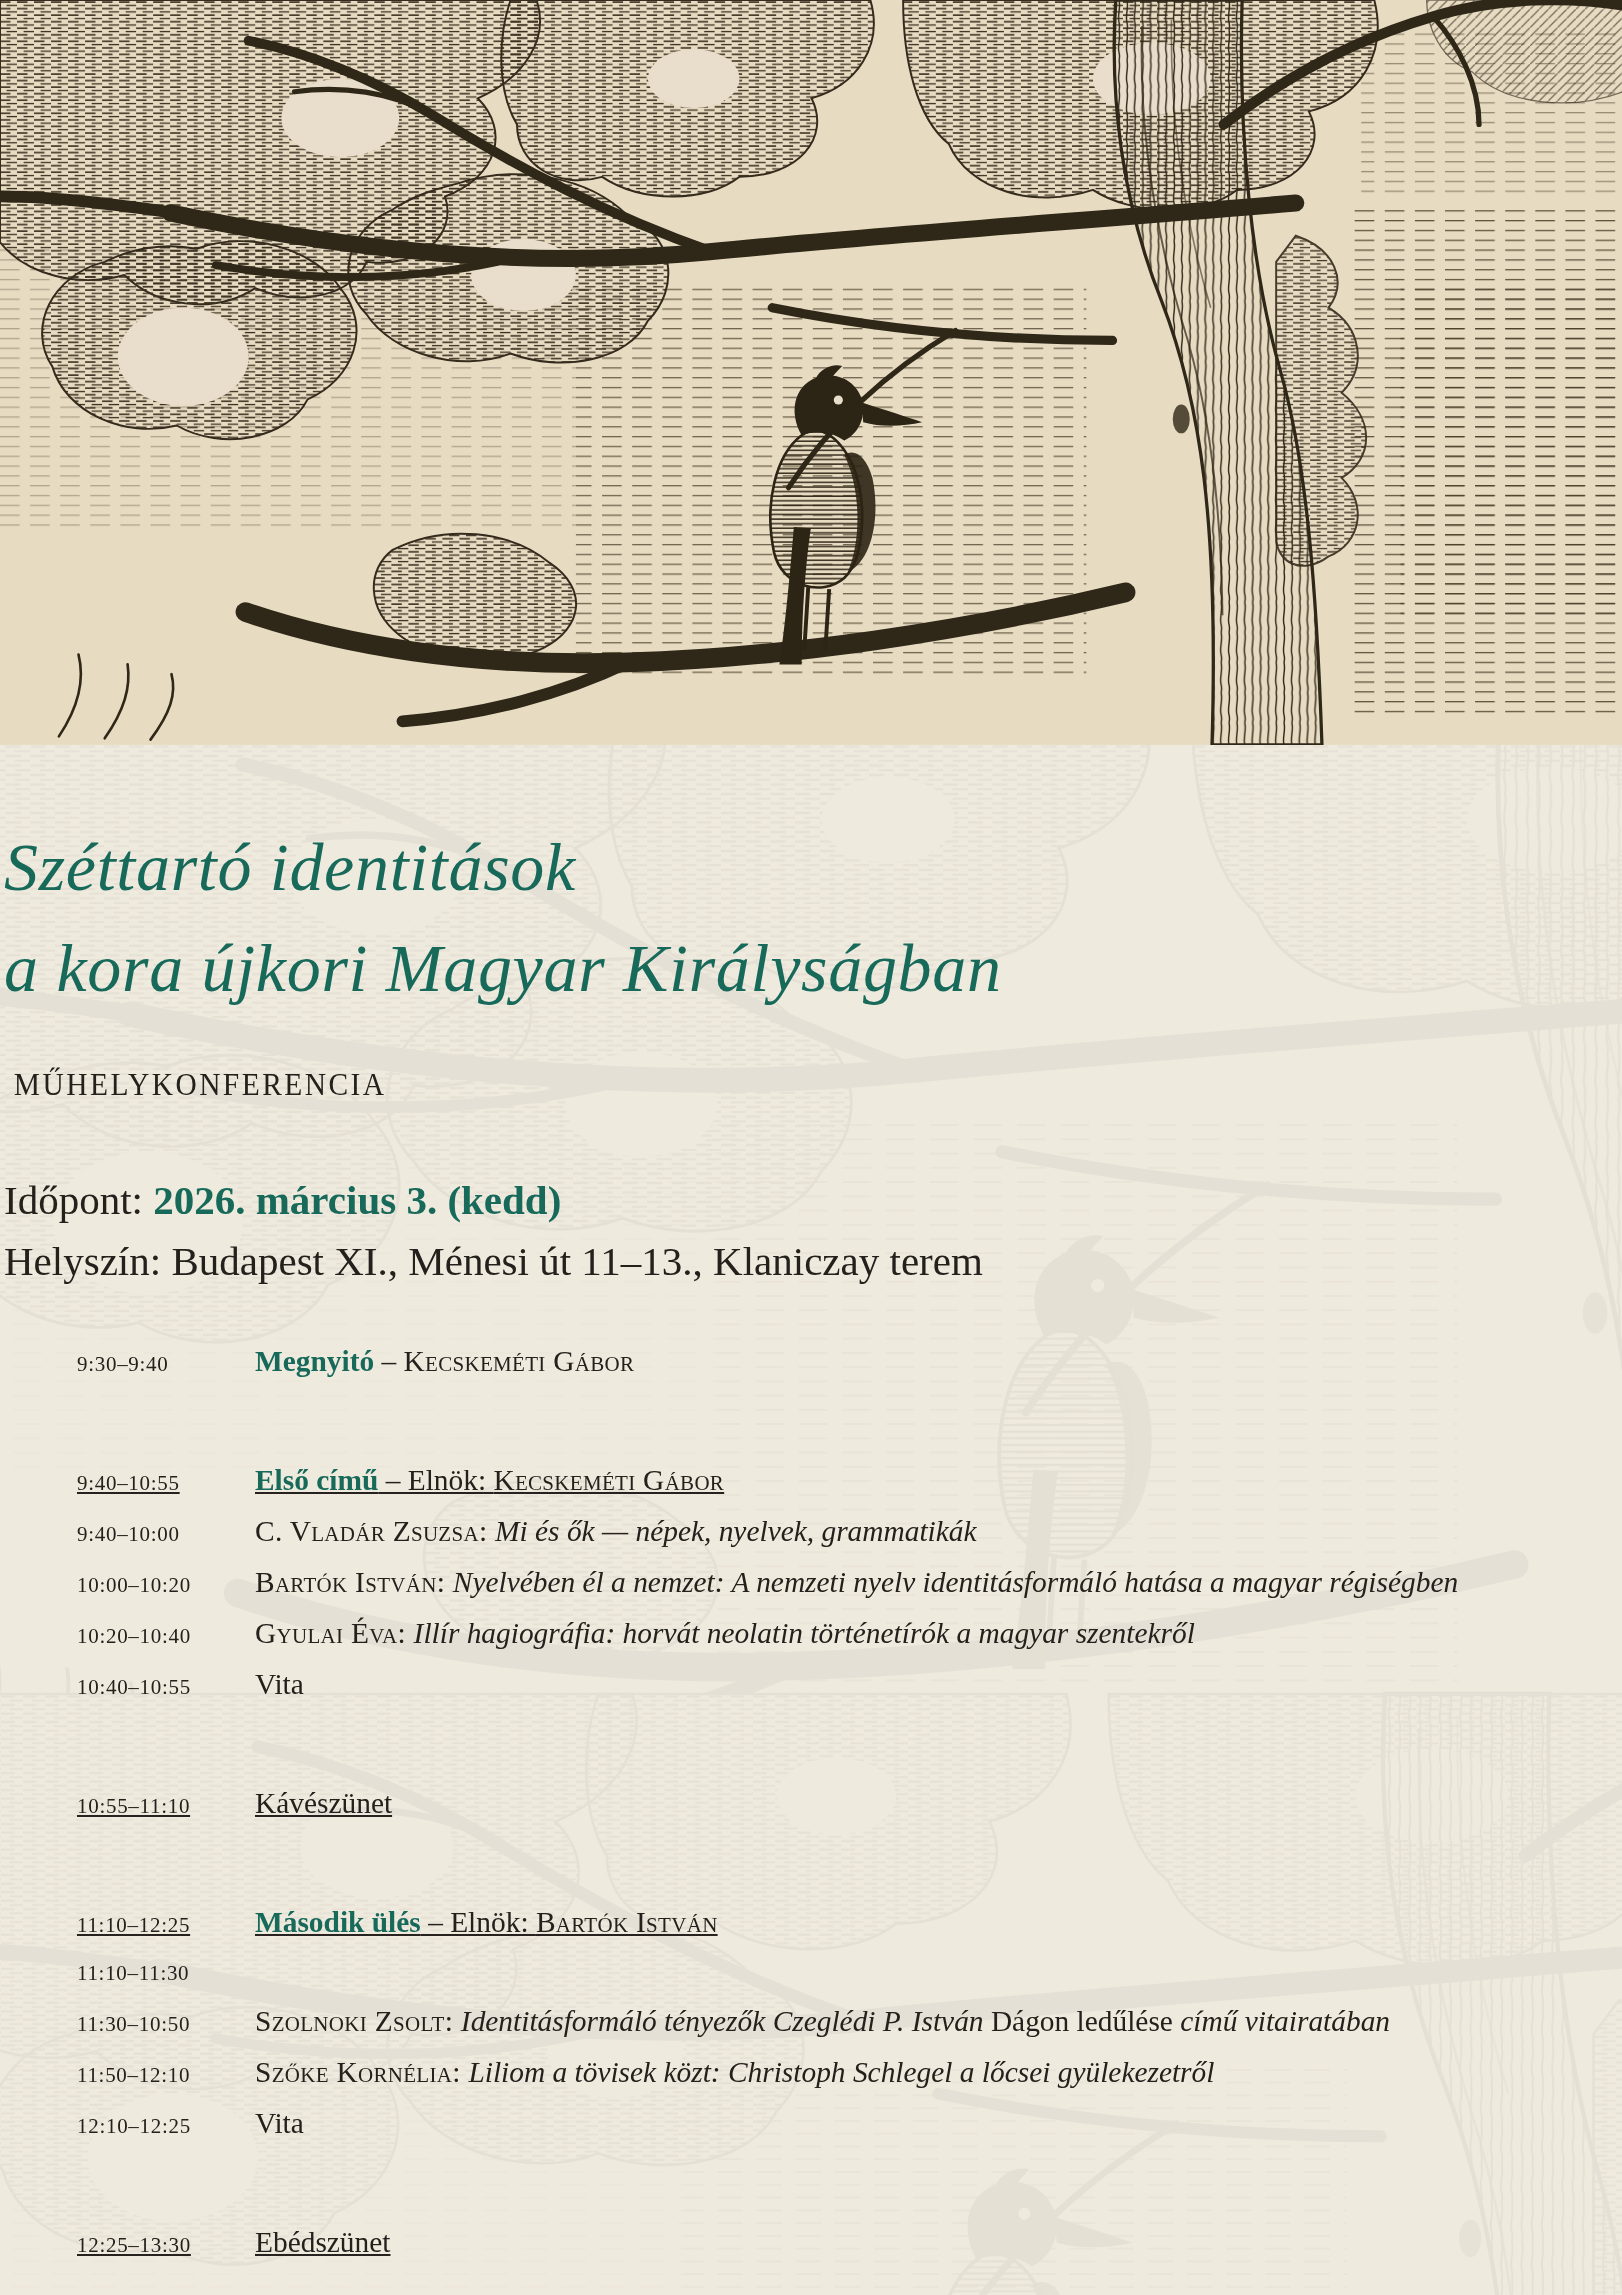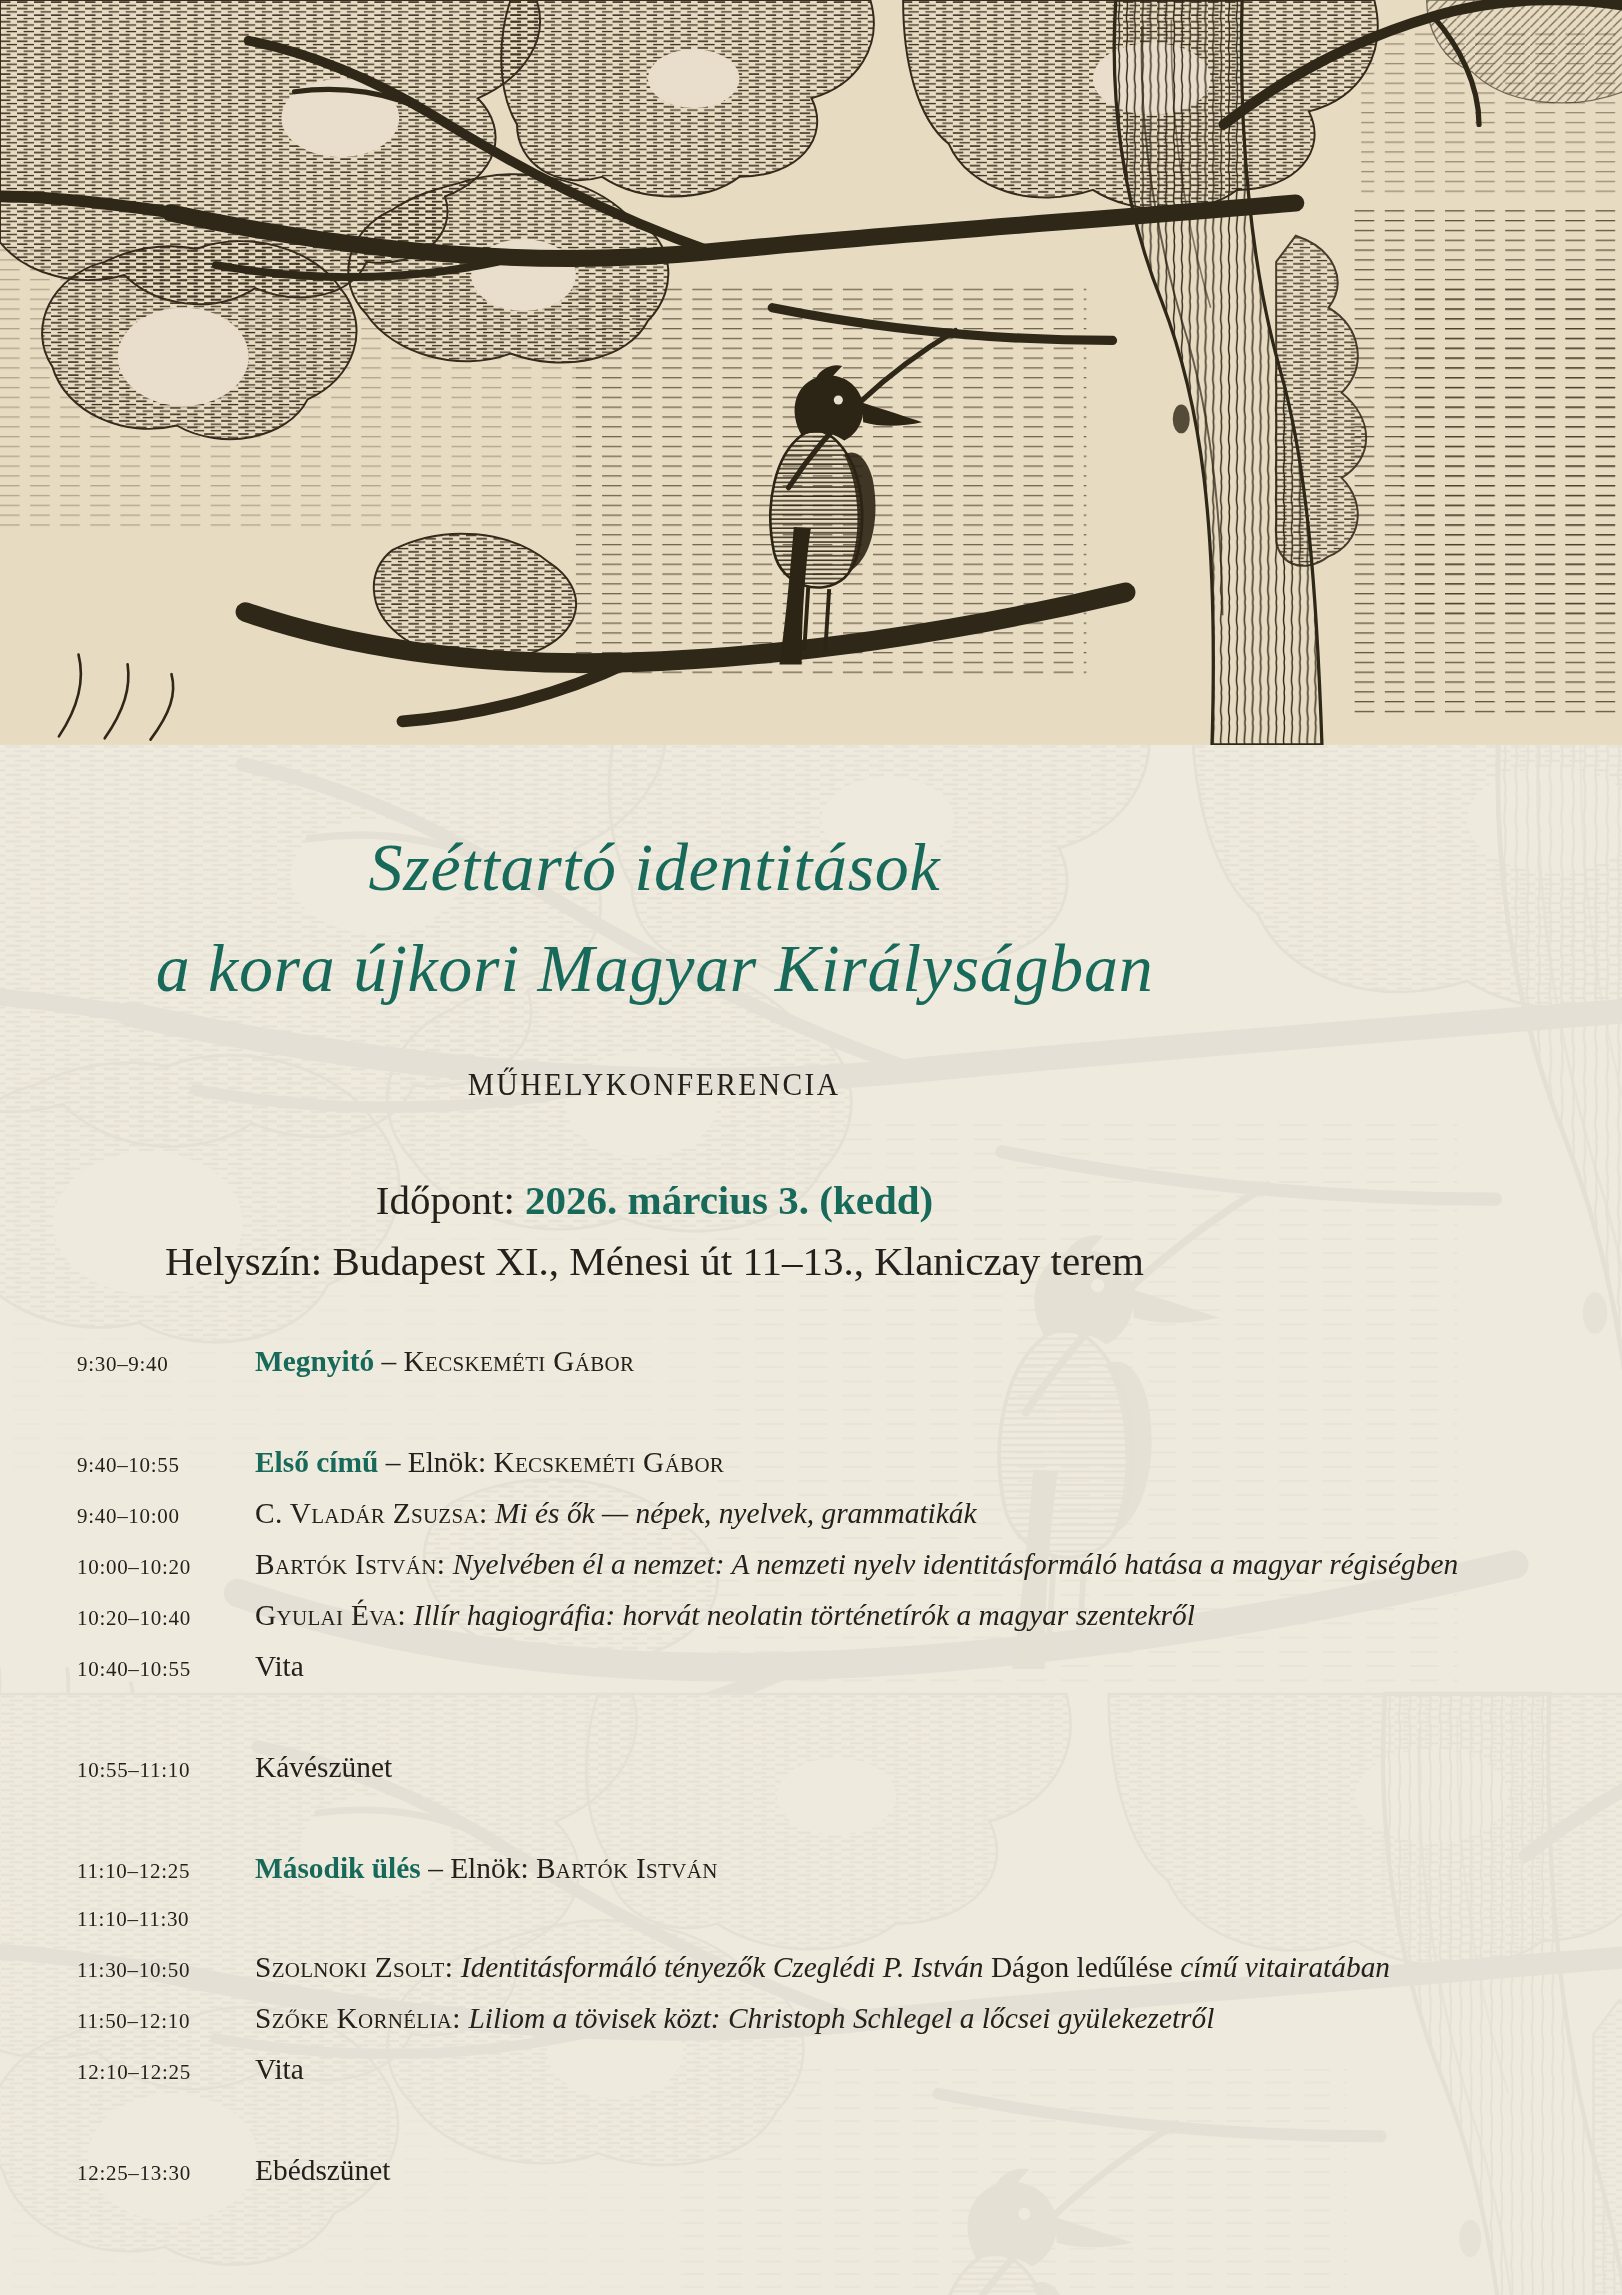--- a/index.html
+++ b/index.html
@@ -7,33 +7,33 @@
   .page{position:absolute;inset:0;}
 
   
   .art-wrap{position:absolute;top:0;left:0;width:1623px;height:745px;overflow:hidden;}
   .art-wrap svg{display:block;}
 
   
   .lower{position:absolute;top:745px;left:0;width:1623px;height:1551px;background:var(--paper-bottom,#f0ebe0);}
   .watermark{position:absolute;inset:0;opacity:.05;overflow:hidden;pointer-events:none;}
 
-  .centered{position:absolute;left:10px;width:1289px;text-align:center;}
+  .centered{position:absolute;left:4px;width:1289px;text-align:left;}
 
   .title{top:72px;font-style:italic;font-size:68px;line-height:101px;color:var(--green,#17695a);font-weight:400;letter-spacing:0.7px;}
   .subtitle{top:322px;font-size:31px;letter-spacing:2.6px;color:#24201c;}
   .subtitle .inner{display:inline-block;transform:scaleX(.95);}
   .dateline{top:431px;font-size:41px;color:#24201c;}
   .dateline .value{color:var(--green,#17695a);font-weight:bold;margin-top:32px;}
   .venueline{top:492px;font-size:41px;color:#24201c;}
 
   
   .schedule{position:absolute;left:77px;top:592px;width:1505px;}
   .row{display:flex;align-items:baseline;min-height:48px;font-size:29.4px;line-height:48px;}
-  .row.gap{margin-top:50px;}
+  .row.gap{margin-top:68px;text-decoration:underline;}
   .time{flex:0 0 178px;font-size:21px;letter-spacing:0.7px;color:#24201c;}
   .desc{flex:1;color:#24201c;}
   .seg-session{color:var(--green,#17695a);font-weight:bold;}
   .seg-sc{font-variant:small-caps;letter-spacing:0.3px;}
   .seg-i{font-style:italic;}
   .seg-p{font-style:normal;}
 </style>
 </head>
 <body>
 

